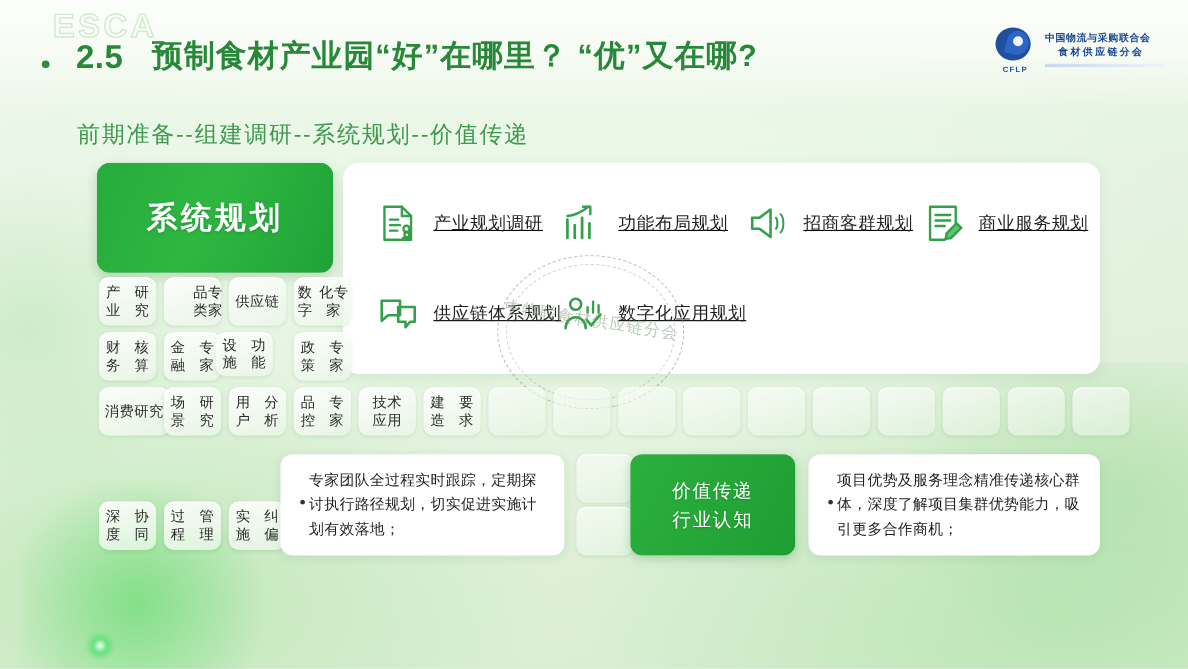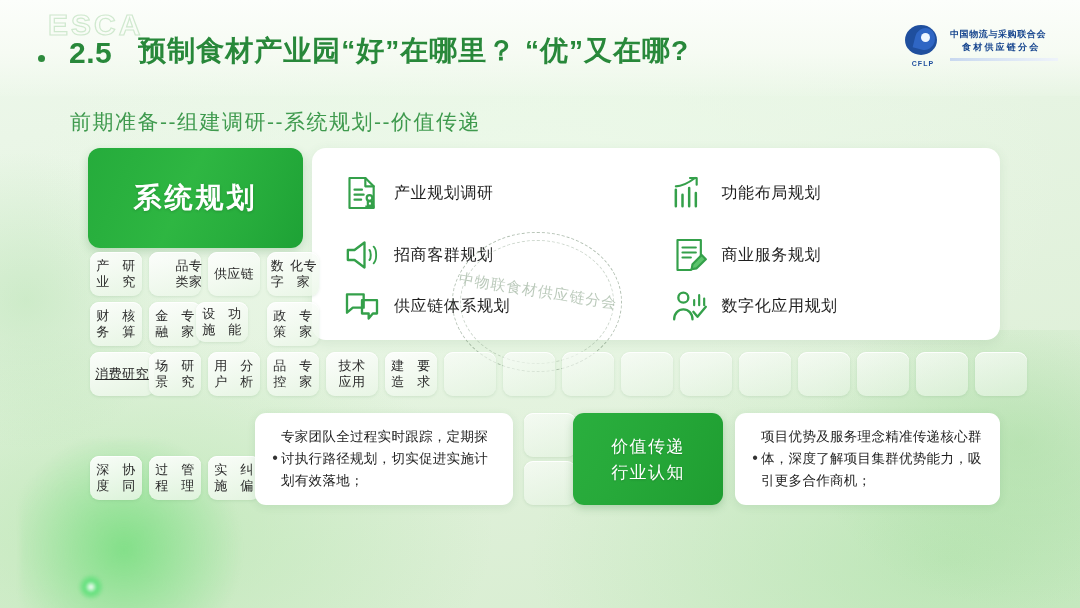--- a/index.html
+++ b/index.html
@@ -128,23 +128,24 @@
 
   
   .panel {
     position: absolute; left: 312px; top: 148px; width: 688px; height: 192px;
     background: #ffffff; border-radius: 14px;
     box-shadow: 0 3px 12px rgba(60,120,70,.10);
   }
   .panel-grid {
     position: absolute; inset: 0;
     display: grid;
-    grid-template-columns: repeat(2, 1fr);
+    grid-template-columns: repeat(4, 1fr);
     grid-template-rows: repeat(2, 1fr);
     padding: 14px 3px 14px 30px;
+    text-decoration: underline;
   }
   .feat { display: flex; align-items: center; gap: 12px; }
   .feat-ico { width: 40px; height: 40px; flex: 0 0 40px; }
   .feat-lbl { font-size: 16px; color: #1f1f1f; letter-spacing: .6px; white-space: nowrap; }
 
   
   .watermark {
     position: absolute; left: 452px; top: 232px; width: 170px; height: 140px;
     pointer-events: none;
   }
@@ -369,21 +370,21 @@
         <span>专家</span>
       </div>
       <div class="tag" style="left: 196px; top: 302px; width: 52px; height: 40px;">
         <span>设施</span>
         <span>功能</span>
       </div>
       <div class="tag" style="left: 267px; top: 302px; width: 52px; height: 44px;">
         <span>政策</span>
         <span>专家</span>
       </div>
-      <div class="tag" style="left: 90px; top: 352px; width: 64px; height: 44px; text-decoration: underline;">
+      <div class="tag" style="left: 90px; top: 352px; width: 64px; height: 44px;">
         <span>消费</span>
         <span>研究</span>
       </div>
       <div class="tag" style="left: 149px; top: 352px; width: 52px; height: 44px;">
         <span>场景</span>
         <span>研究</span>
       </div>
       <div class="tag" style="left: 208px; top: 352px; width: 52px; height: 44px;">
         <span>用户</span>
         <span>分析</span>

